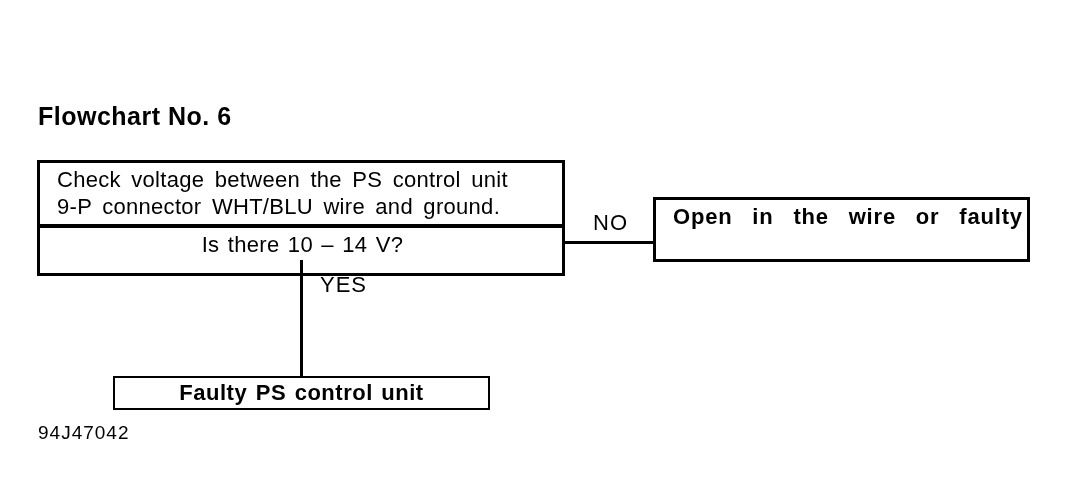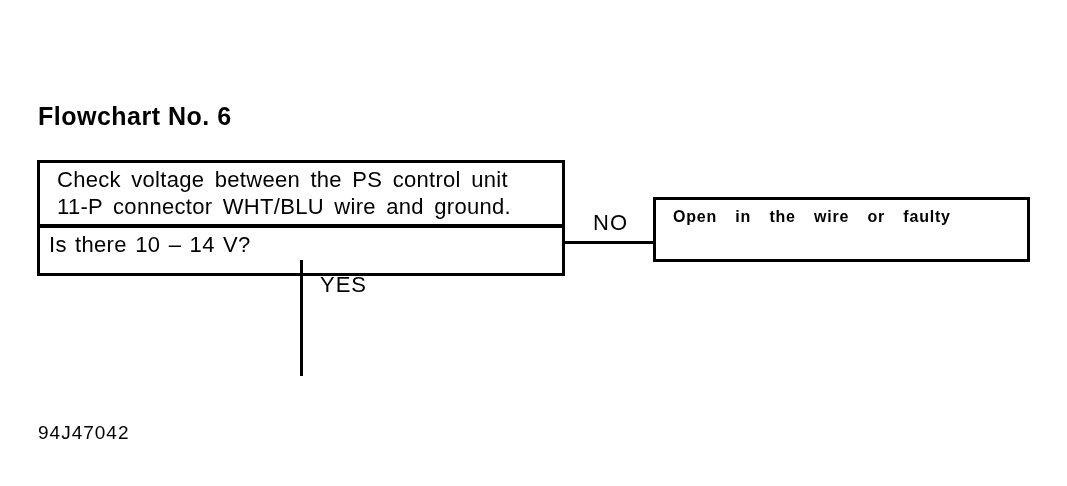--- a/index.html
+++ b/index.html
@@ -49,20 +49,21 @@
     height: 0;
     border-top: 4px solid #000000;
   }
   .question {
     padding: 3px 6px 2px 9px;
     font-size: 22px;
     line-height: 27px;
     word-spacing: 2px;
     letter-spacing: 0.3px;
     white-space: nowrap;
+    text-align: center;
   }
   
   .connector-no {
     position: absolute;
     left: 565px;
     top: 209px;
     width: 88px;
     height: 3px;
     background: #000000;
   }
@@ -94,21 +95,21 @@
   
   .result-box-no {
     position: absolute;
     left: 653px;
     top: 165px;
     width: 377px;
     height: 65px;
     border: 3px solid #000000;
     box-sizing: border-box;
     padding: 3px 6px 8px 17px;
-    font-size: 16px;
+    font-size: 22px;
     font-weight: bold;
     line-height: 27px;
     overflow: hidden;
   }
   .result-box-no .line1 {
     display: block;
     word-spacing: 13px;
     letter-spacing: 0.8px;
     white-space: nowrap;
   }
@@ -148,34 +149,35 @@
 </head>
 <body>
 
 <div class="page">
 
   <div class="title">Flowchart No. 6</div>
 
   <div class="decision-box">
     <div class="instruction">
       <div>Check voltage between the PS control unit</div>
-      <div>11-P connector WHT/BLU wire and ground.</div>
+      <div>9-P connector WHT/BLU wire and ground.</div>
     </div>
     <div class="divider"></div>
     <div class="question">Is there 10 – 14 V?</div>
   </div>
 
   <div class="connector-no"></div>
 
   <div class="no-label">NO</div>
 
   <div class="result-box-no">
     <span class="line1">Open in the wire or faulty</span>
   </div>
 
   <div class="connector-yes"></div>
 
   <div class="yes-label">YES</div>
 
+  <div class="result-box-yes">Faulty PS control unit</div>
 
   <div class="figure-code">94J47042</div>
 
 </div>
 
 </body></html>

